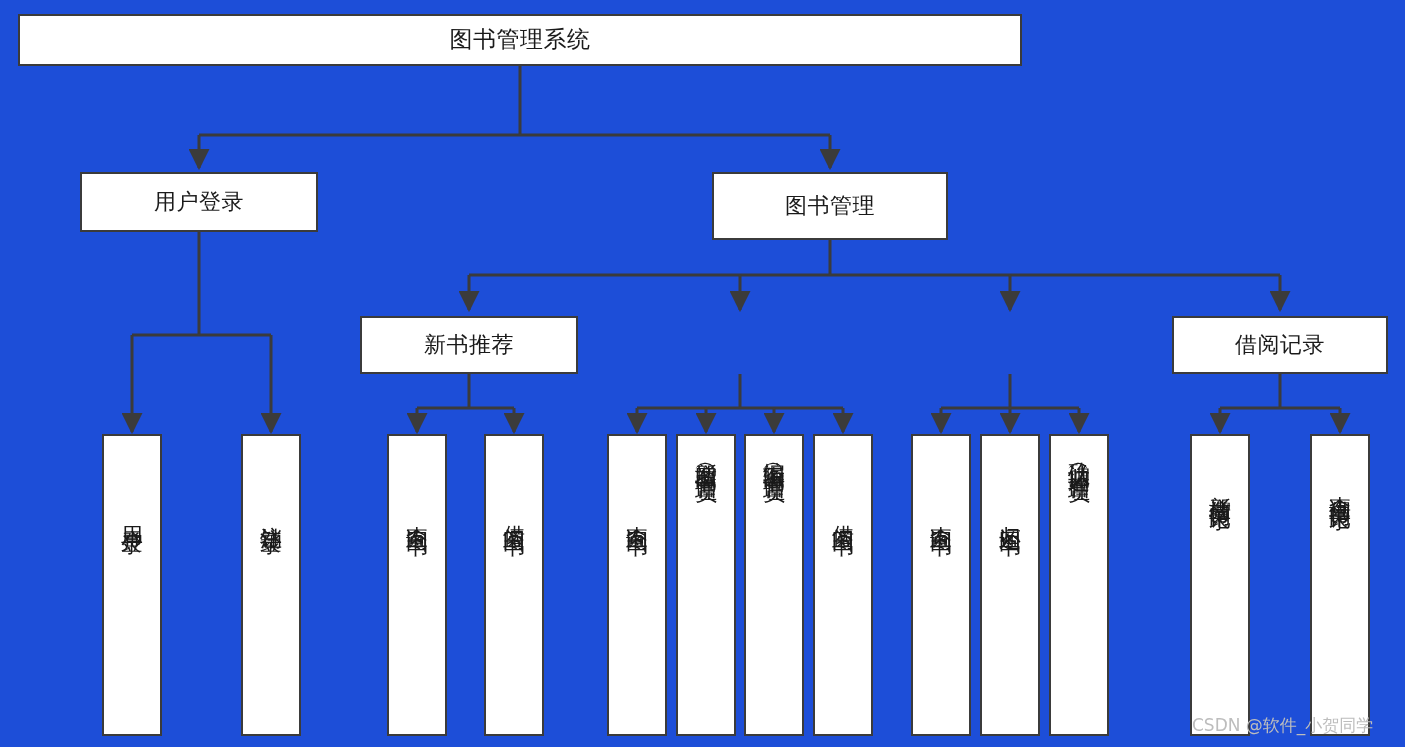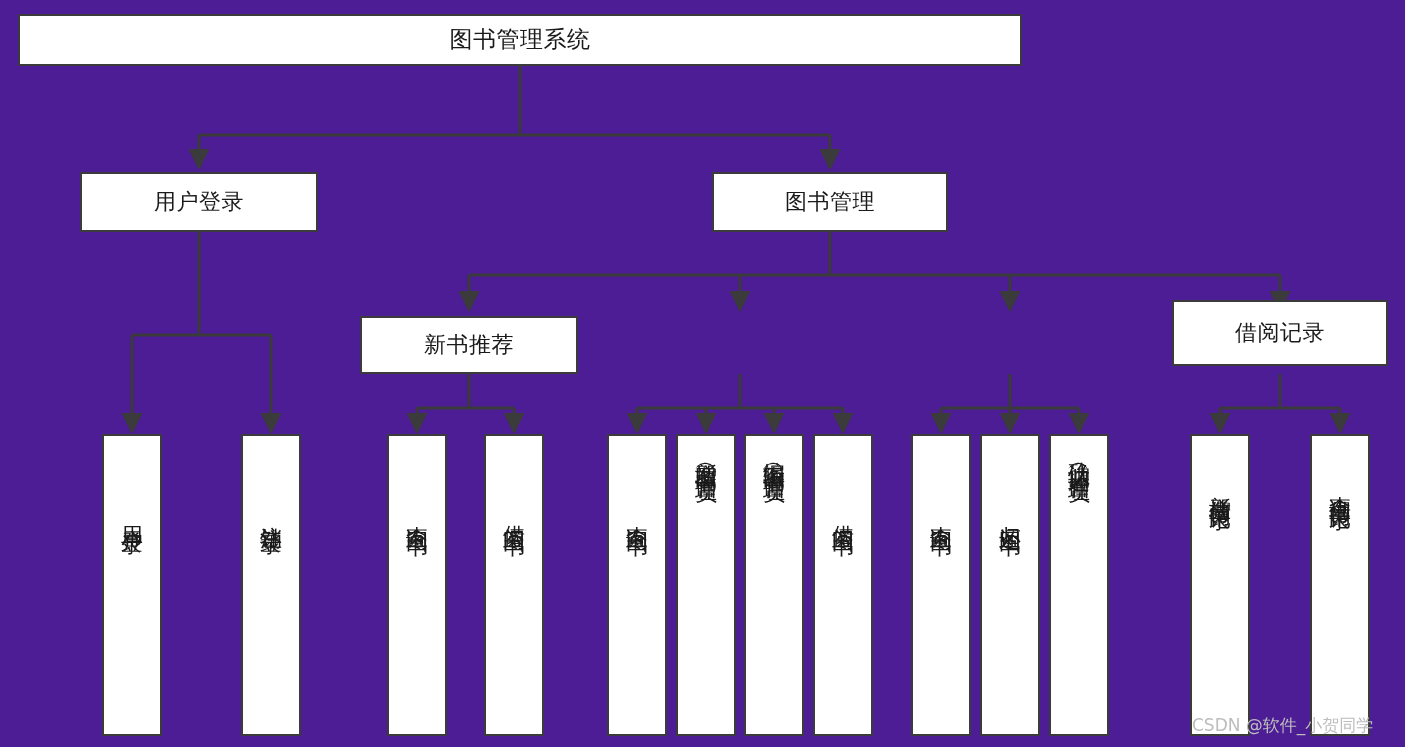--- a/index.html
+++ b/index.html
@@ -8,21 +8,21 @@
     padding: 0;
     background: #ffffff;
   }
   body {
     font-family: "DejaVu Sans", "Liberation Sans", sans-serif;
   }
   #canvas {
     position: relative;
     width: 1405px;
     height: 747px;
-    background: #4c1d95;
+    background: #1d4ed8;
     overflow: hidden;
   }
   #edges {
     position: absolute;
     left: 0;
     top: 0;
     width: 1405px;
     height: 747px;
     pointer-events: none;
   }
@@ -125,28 +125,28 @@
     </g>
   </svg>
 
   <div class="node horizontal root" style="left:18px; top:14px; width:1004px; height:52px;">
     <span class="label">图书管理系统</span>
   </div>
 
   <div class="node horizontal" style="left:80px; top:172px; width:238px; height:60px;">
     <span class="label">用户登录</span>
   </div>
-  <div class="node horizontal" style="left:712px; top:172px; width:236px; height:60px;">
+  <div class="node horizontal" style="left:712px; top:172px; width:236px; height:68px;">
     <span class="label">图书管理</span>
   </div>
 
   <div class="node horizontal" style="left:360px; top:316px; width:218px; height:58px;text-align:center;">
     <span class="label">新书推荐</span>
   </div>
-  <div class="node horizontal" style="left:1172px; top:300px; width:216px; height:66px;">
+  <div class="node horizontal" style="left:1172px; top:316px; width:216px; height:58px;">
     <span class="label">借阅记录</span>
   </div>
 
   <div class="node vertical" style="left:102px; top:434px; width:60px; height:302px; padding-top:72px;">
     <span class="label">用户登录</span>
   </div>
   <div class="node vertical" style="left:241px; top:434px; width:60px; height:302px; padding-top:72px;">
     <span class="label">注销登录</span>
   </div>
 

